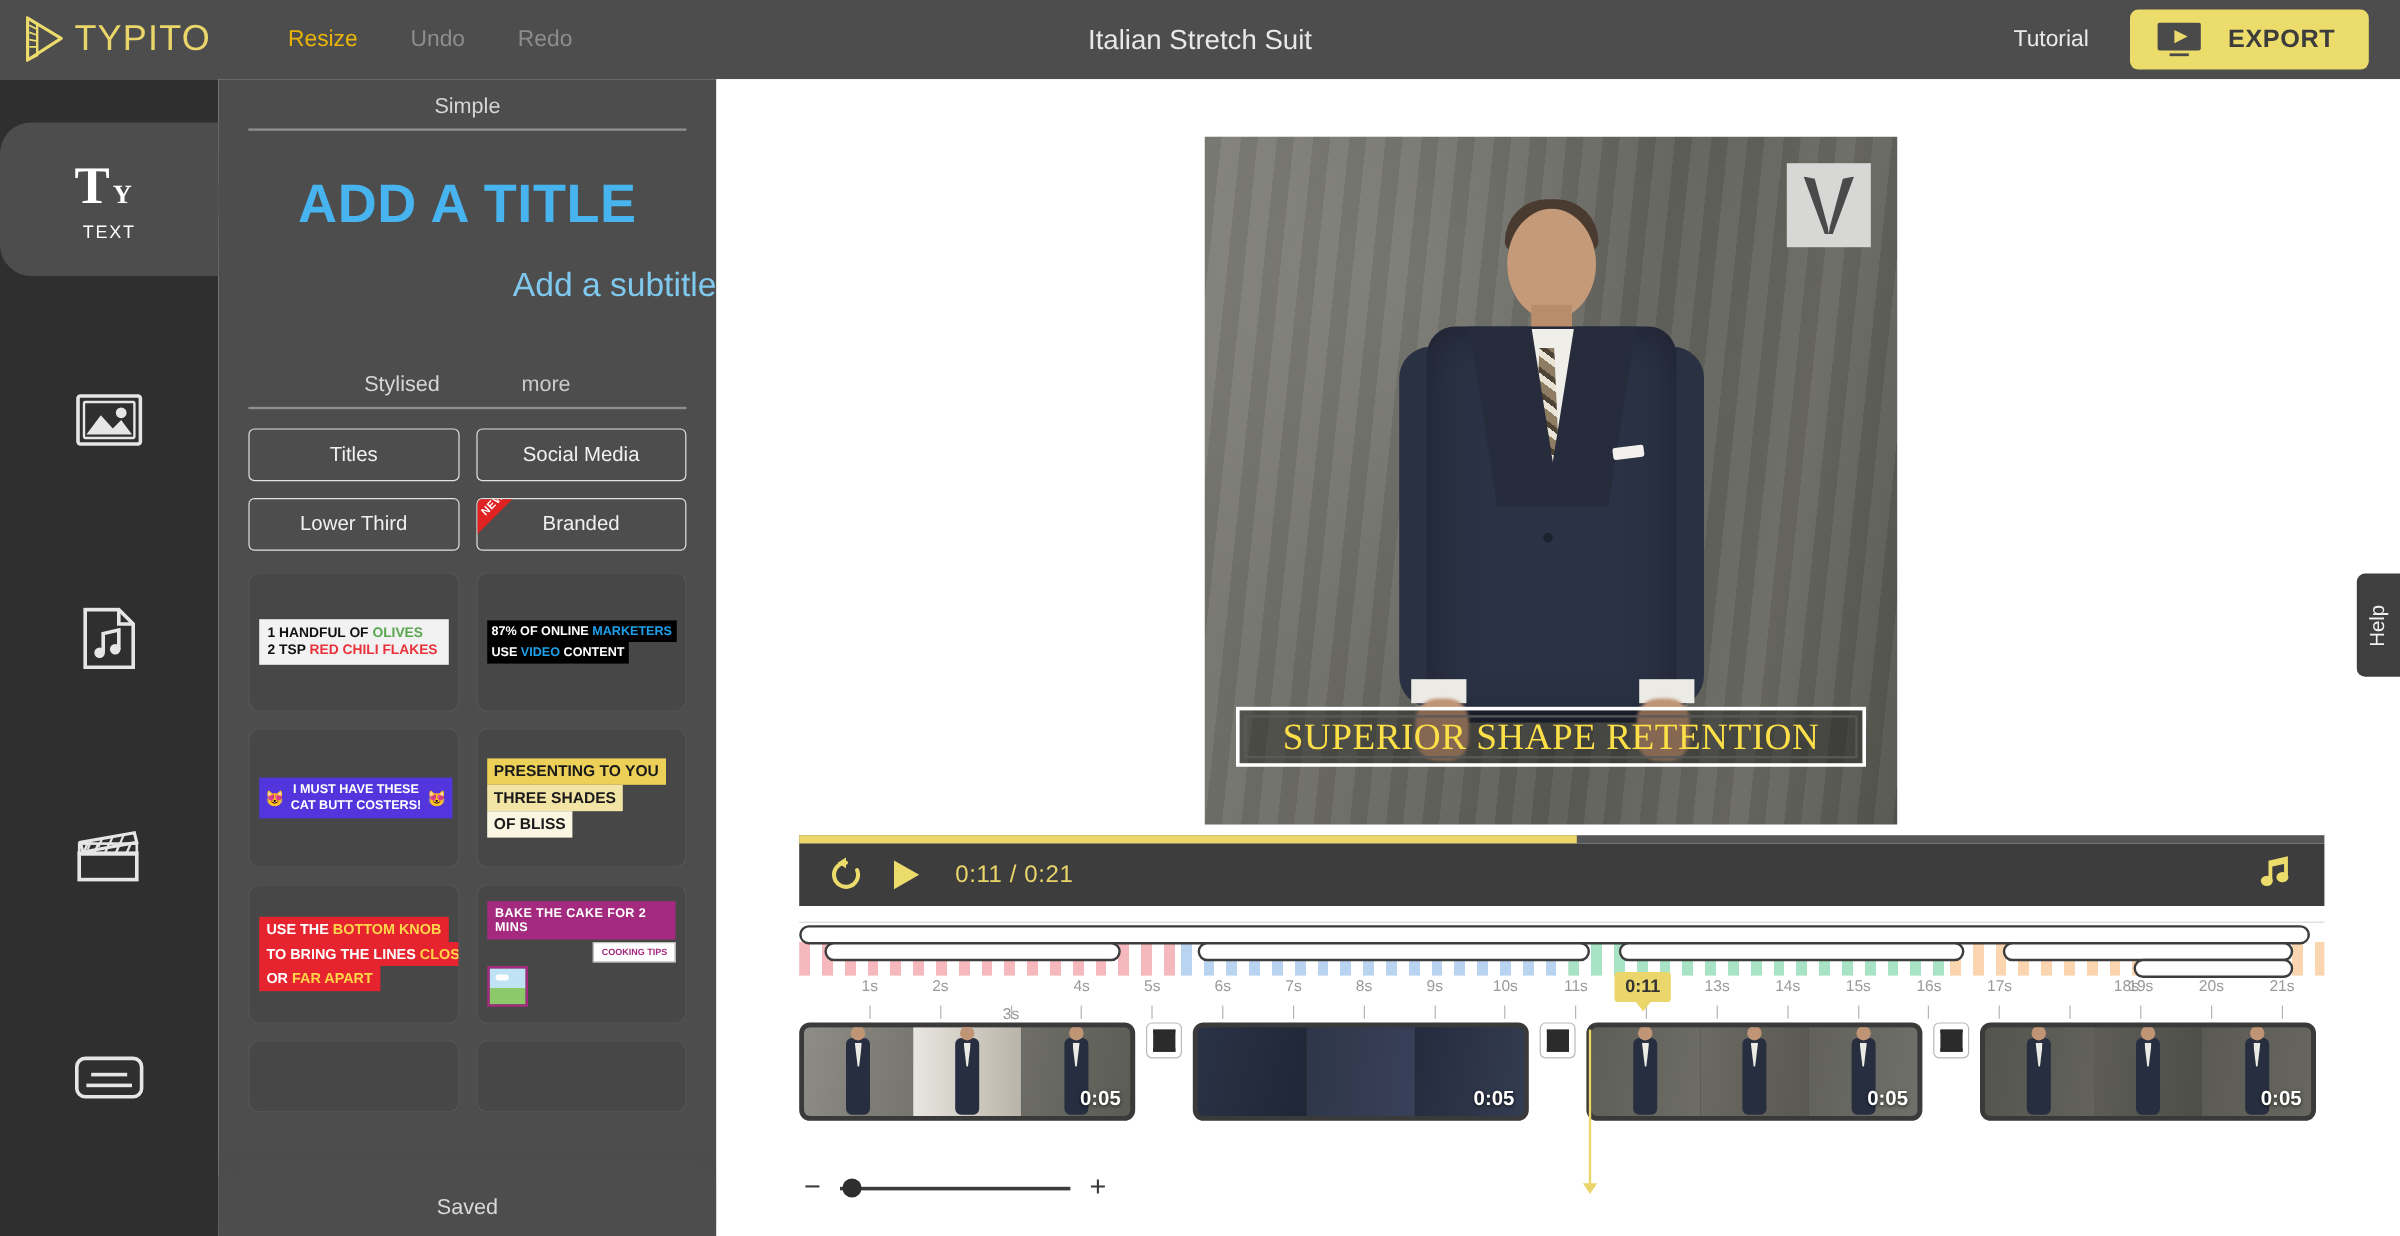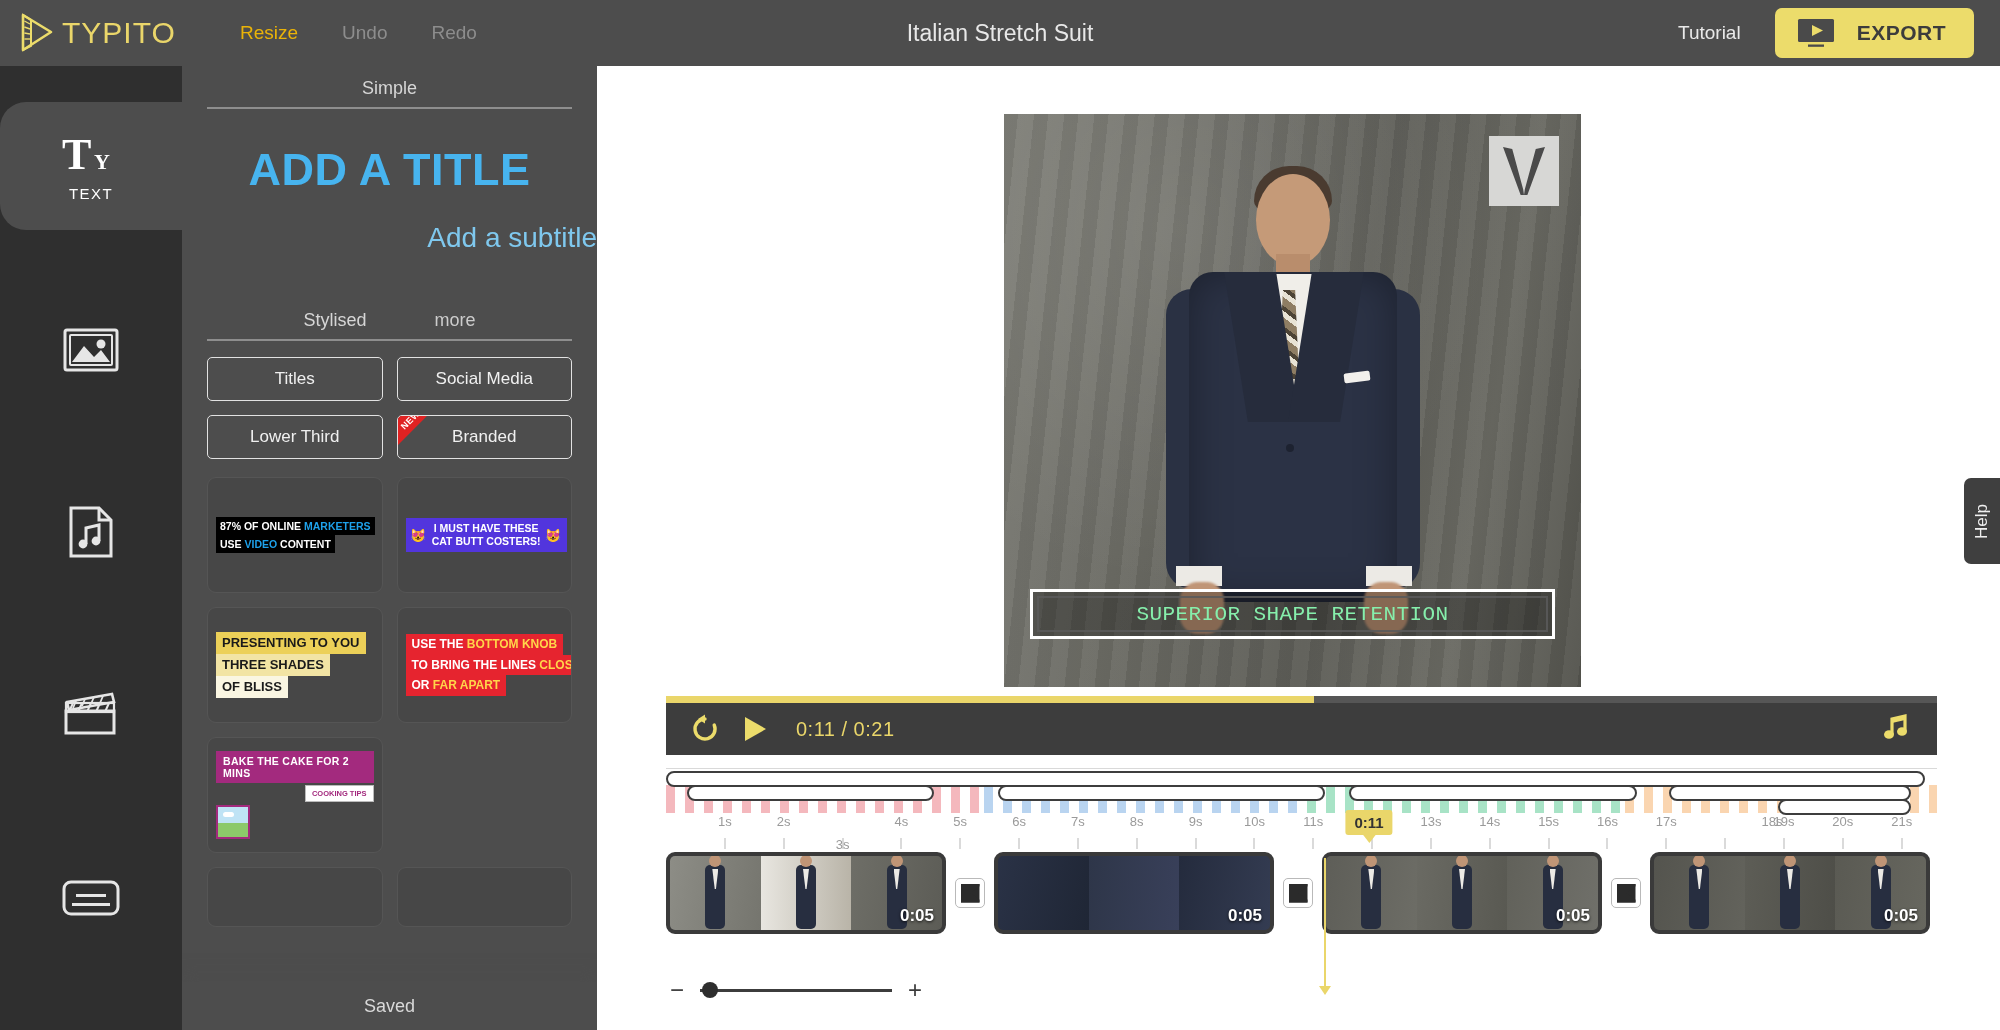--- a/index.html
+++ b/index.html
@@ -216,22 +216,22 @@
   }
   .caption-box {
     position:absolute; left:26px; bottom:48px; width:525px; height:50px;
     border:3px solid #ffffff; background:rgba(0,0,0,0.30);
     display:flex; align-items:center; justify-content:center;
   }
   .caption-box::before{
     content:""; position:absolute; inset:4px; border:2px solid rgba(90,90,90,0.9);
   }
   .caption-text {
-    position:relative; color:#86efac; font-size:21px; letter-spacing:0.4px;
-    font-family:Liberation Mono, monospace; white-space:nowrap;
+    position:relative; color:#fde047; font-size:31px; letter-spacing:0.4px;
+    font-family:Liberation Serif, serif; white-space:nowrap;
   }
   .player-wrap { position:absolute; left:666px; top:696px; width:1271px; }
   .progress-track { height:7px; background:#565656; width:100%; position:relative; }
   .progress-fill { position:absolute; left:0; top:0; height:7px; width:51%; background:#ead66a; }
   .player-bar {
     height:52px; background:#3d3d3d; display:flex; align-items:center;
     padding:0 24px; position:relative;
   }
   .pb-icon { cursor:pointer; display:flex; align-items:center; }
   .time-text { color:#ead66a; font-size:20px; margin-left:28px; letter-spacing:0.5px; }
@@ -264,21 +264,21 @@
   .playhead-line {
     position:absolute; top:-46px; width:2px; height:170px; background:#ead66a; z-index:5;
   }
   .playhead-line::after{
     content:""; position:absolute; left:-5px; bottom:-7px;
     border-left:6px solid transparent; border-right:6px solid transparent;
     border-top:9px solid #ead66a;
   }
 
   
-  .clips-row { position:absolute; left:666px; top:852px; display:flex; align-items:center; }
+  .clips-row { position:absolute; left:666px; top:852px; display:flex; align-items:flex-start; }
   .clip {
     position:relative; width:280px; height:82px; border-radius:9px;
     background:#3a3a3a; border:4px solid #3a3a3a; overflow:hidden; cursor:pointer;
   }
   .clip-inner { position:absolute; inset:0; display:flex; }
   .clip-dur {
     position:absolute; right:8px; bottom:4px; color:#fff; font-size:17px;
     font-weight:bold; text-shadow:0 1px 3px rgba(0,0,0,0.8);
   }
   .transition-btn {
@@ -452,20 +452,28 @@
         <span>Lower Third</span>
       </div>
       <div class="cat-btn">
         <span class="ribbon">NEW</span>
         <span>Branded</span>
       </div>
     </div>
 
     <div class="tpl-grid">
 
+      <div class="tpl-card">
+        <div class="tpl-inner">
+          <div class="t1">
+            <span class="ln"><span>1 HANDFUL OF </span><span class="c-green">OLIVES</span></span>
+            <span class="ln"><span>2 TSP </span><span class="c-red">RED CHILI FLAKES</span></span>
+          </div>
+        </div>
+      </div>
 
       <div class="tpl-card">
         <div class="tpl-inner t2">
           <span class="ln"><span>87% OF ONLINE </span><span class="c-blue">MARKETERS</span></span>
           <span class="ln"><span>USE </span><span class="c-blue">VIDEO</span><span> CONTENT</span></span>
         </div>
       </div>
 
       <div class="tpl-card">
         <div class="tpl-inner">

